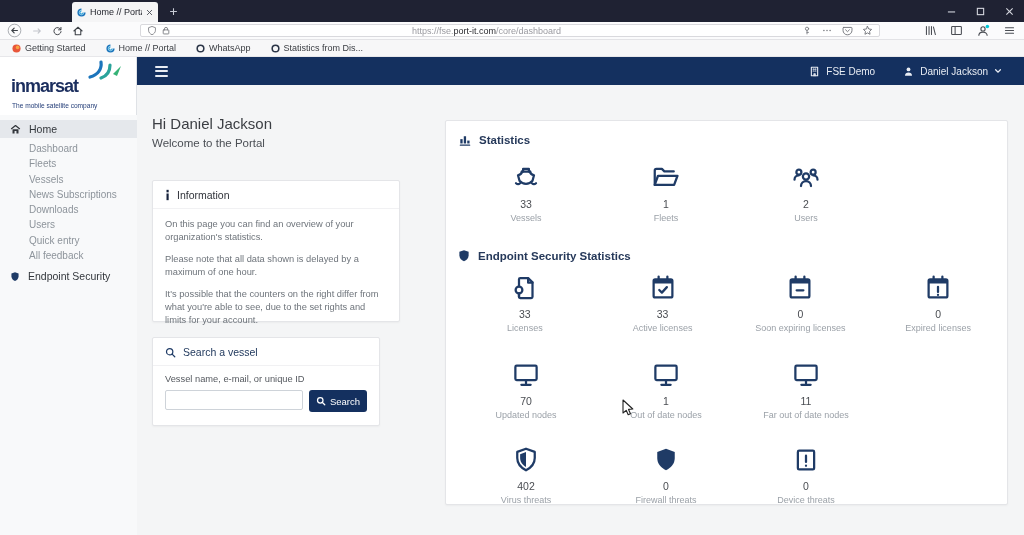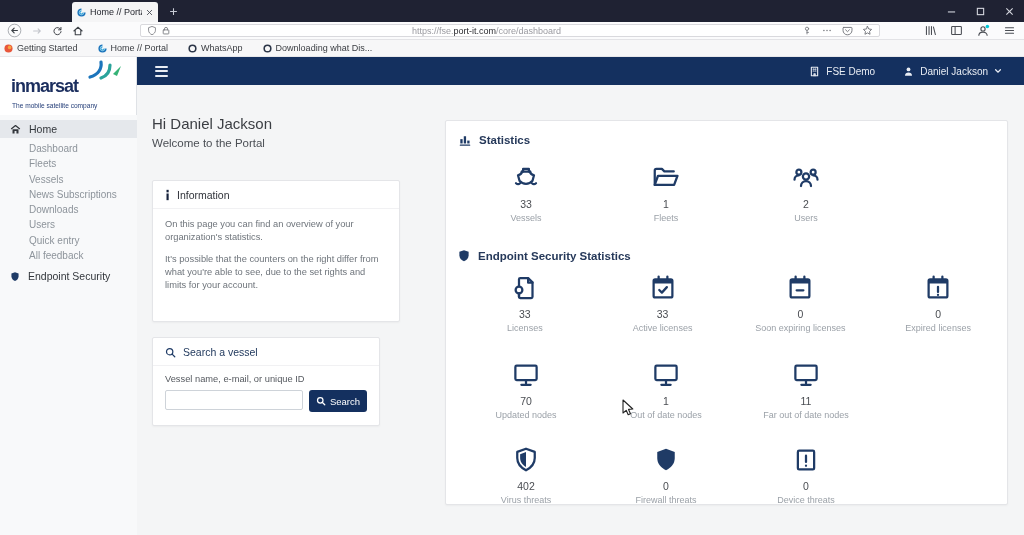--- a/index.html
+++ b/index.html
@@ -22,21 +22,21 @@
   .urlbar{position:absolute;left:140px;top:2px;width:740px;height:13px;background:#fff;
           border:1px solid #d9d9dd;border-radius:2px;display:flex;align-items:center;
           padding:0 6px;gap:4px;font-size:9px;box-sizing:border-box;}
   .url-text{flex:1;white-space:nowrap;overflow:hidden;color:#9a9aa0;}
   .url-text b{color:#2b2b30;font-weight:normal;}
   .pageactions{display:flex;align-items:center;gap:9px;}
   .tb-right{position:absolute;right:8px;top:1px;display:flex;align-items:center;gap:13px;height:15px;}
 
   .bmbar{position:absolute;left:0;top:40px;right:0;height:17px;background:#f7f7f8;
          border-bottom:1px solid #e7e7ea;display:flex;align-items:center;gap:20px;
-         padding-left:4px;font-size:9px;color:#3a3d42;box-sizing:border-box;}
+         padding-left:12px;font-size:9px;color:#3a3d42;box-sizing:border-box;}
   .bm{display:flex;align-items:center;gap:4px;}
 
   
   .logobox{position:absolute;left:0;top:57px;width:137px;height:58px;background:#fff;
            border-right:1px solid #dfe2e6;box-sizing:border-box;}
   .logo-word{position:absolute;left:11px;top:19px;font-size:18px;font-weight:bold;
              color:#1b2e5e;letter-spacing:-1px;}
   .logo-tag{position:absolute;left:12px;top:45px;font-size:6.6px;color:#27407a;}
   .logo-swoosh{position:absolute;left:88px;top:3px;}
 
@@ -220,21 +220,21 @@
     <span class="bm">
       <svg width="9" height="9" viewBox="0 0 10 10">
           <circle cx="5" cy="5" r="3.7" fill="none" stroke="#2c3648" stroke-width="1.7"></circle>
         </svg>
       <span>WhatsApp</span>
     </span>
     <span class="bm">
       <svg width="9" height="9" viewBox="0 0 10 10">
           <circle cx="5" cy="5" r="3.7" fill="none" stroke="#2c3648" stroke-width="1.7"></circle>
         </svg>
-      <span>Downloading what Dis...</span>
+      <span>Statistics from Dis...</span>
     </span>
   </div>
 
   <div class="logobox">
     <svg class="logo-swoosh" width="34" height="20" viewBox="0 0 34 20">
       <path d="M2 17 C10 15 14 9 13 2" stroke="#1b75bc" stroke-width="3.2" fill="none" stroke-linecap="round"></path>
       <path d="M13 18 C19 16 22 11 22 5" stroke="#2aa39b" stroke-width="3.2" fill="none" stroke-linecap="round"></path>
       <path d="M25 14 L33 6 L29 16 Z" fill="#35b276"></path>
     </svg>
     <div class="logo-word">inmarsat</div>
@@ -308,20 +308,21 @@
     <div class="card info-card">
       <div class="card-h">
         <svg width="5" height="12" viewBox="0 0 6 14">
           <rect x="1.8" y="0.8" width="2.6" height="3" fill="#15213b"></rect>
           <rect x="1.8" y="5.2" width="2.6" height="8" fill="#15213b"></rect>
         </svg>
         <span>Information</span>
       </div>
       <div class="info-body">
         <p>On this page you can find an overview of your organization's statistics.</p>
+        <p>Please note that all data shown is delayed by a maximum of one hour.</p>
         <p>It's possible that the counters on the right differ from what you're able to see, due to the set rights and limits for your account.</p>
       </div>
     </div>
 
     <div class="card search-card">
       <div class="card-h blue">
         <svg width="11" height="11" viewBox="0 0 16 16">
           <circle cx="6.8" cy="6.8" r="4.6" stroke="#1f3b66" stroke-width="1.8" fill="none"></circle>
           <path d="M10.3 10.3 L14.2 14.2" stroke="#1f3b66" stroke-width="1.8" stroke-linecap="round"></path>
         </svg>

